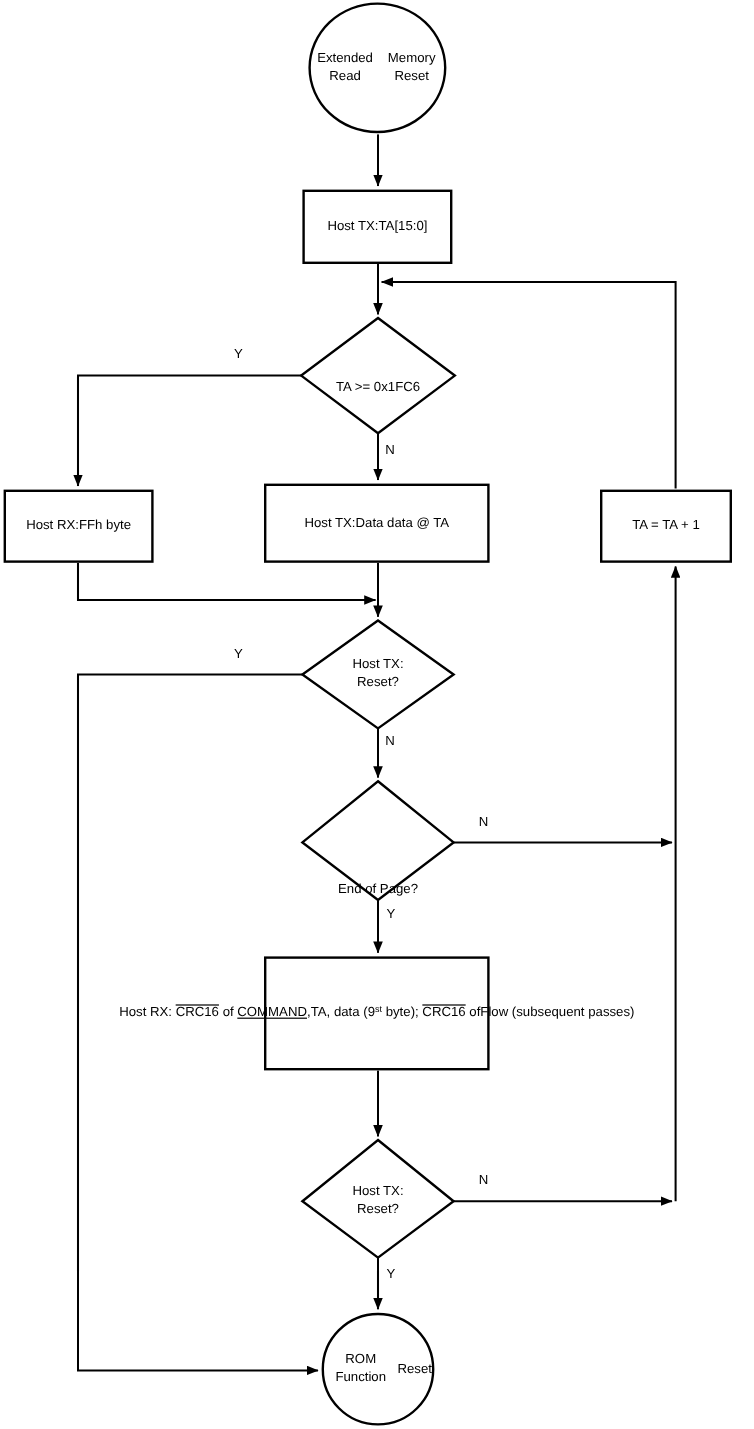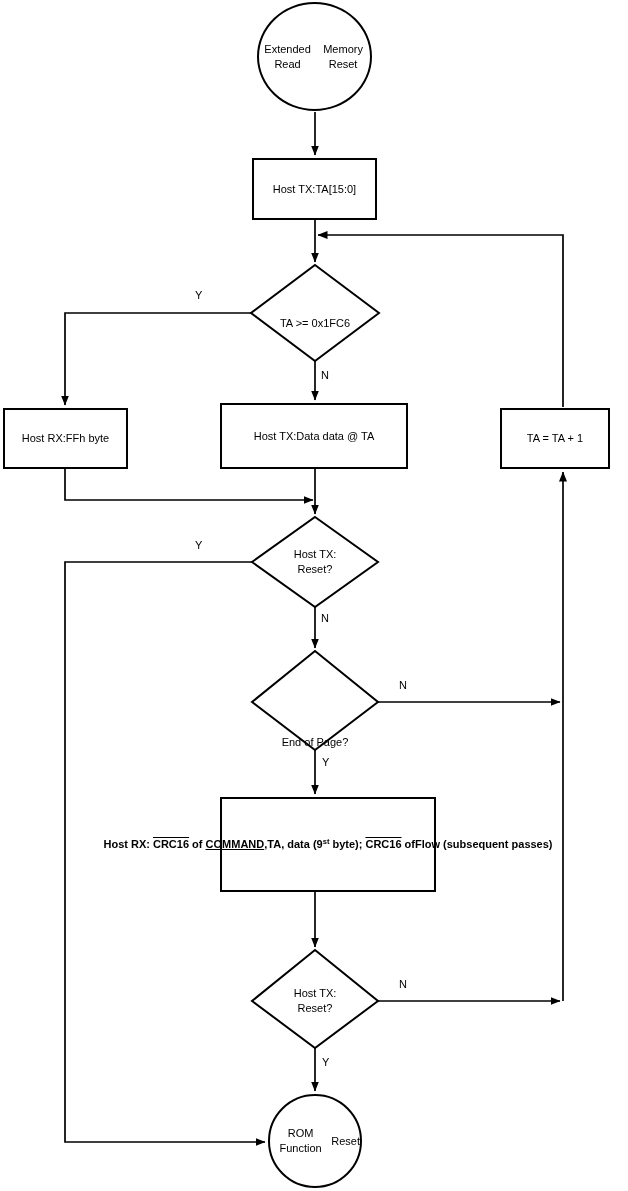--- a/index.html
+++ b/index.html
@@ -33,21 +33,21 @@
     text-align: center;
     font-size: 11px;
     line-height: 15px;
   }
   .terminal { border-radius: 50%; }
   .node-start     { left: 257px; top: 2px;    width: 115px; height: 109px; }
   .node-hosttx-ta { left: 252px; top: 158px;  width: 125px; height: 62px; }
   .node-hostrx-ff { left: 3px;   top: 408px;  width: 125px; height: 61px; }
   .node-hosttx-db { left: 220px; top: 403px;  width: 188px; height: 66px; }
   .node-ta-inc    { left: 500px; top: 408px;  width: 110px; height: 61px; }
-  .node-crc       { left: 220px; top: 797px;  width: 216px; height: 95px; font-weight: bold; }
+  .node-crc       { left: 220px; top: 797px;  width: 188px; height: 95px; }
   .node-end       { left: 268px; top: 1094px; width: 94px;  height: 94px; }
   .dlabel {
     position: absolute;
     transform: translate(-50%, -50%);
     text-align: center;
     font-size: 11px;
     line-height: 15px;
     white-space: nowrap;
   }
   .dlabel-ta-check { left: 315px; top: 323px; }

